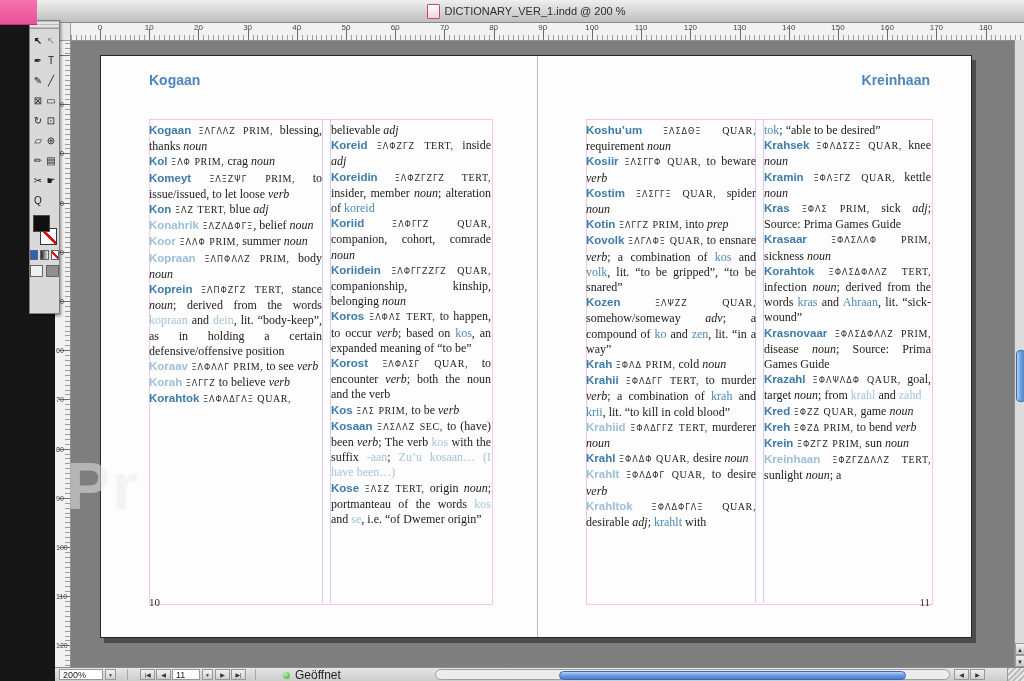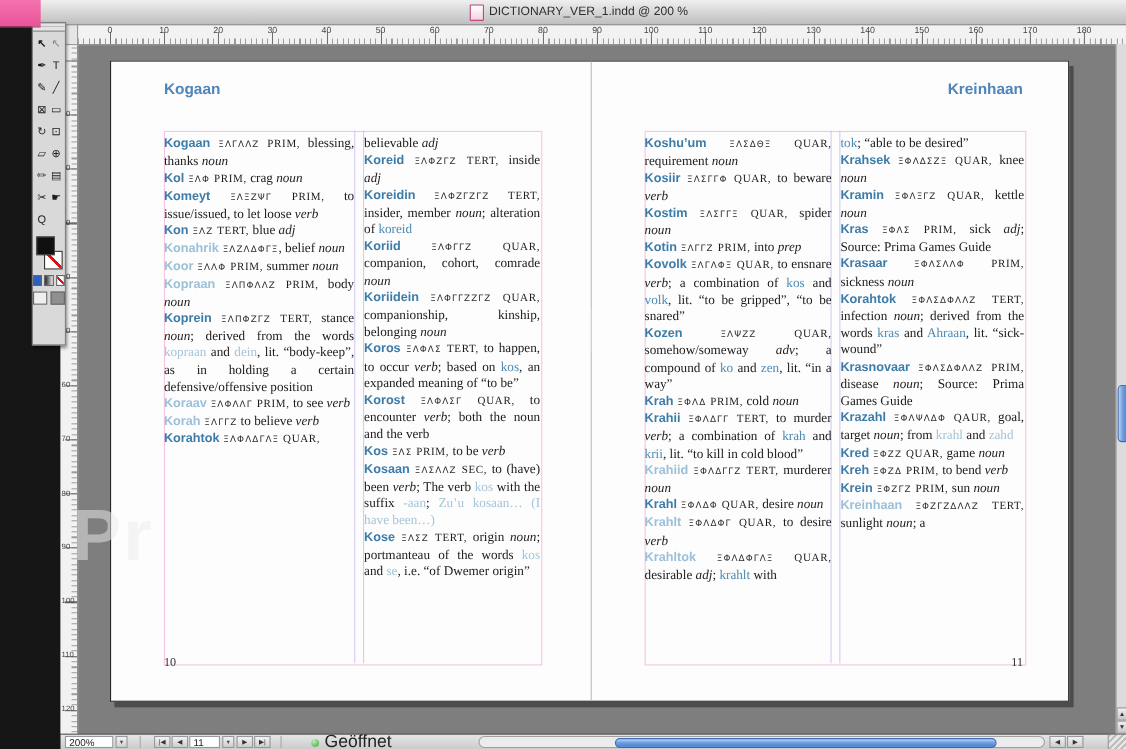--- a/index.html
+++ b/index.html
@@ -95,21 +95,21 @@
   .statusbar{position:absolute;left:55px;top:667px;width:969px;height:14px;z-index:30;
     background:linear-gradient(#e6e6e6,#c9c9c9);border-top:1px solid #8a8a8a;font-size:9px;color:#222;}
   .sb{position:absolute;top:1px;height:11px;box-sizing:border-box;}
   .combo{background:#fff;border:1px solid #97979e;padding:0 3px;line-height:10px;}
   .dd{width:11px;background:linear-gradient(#f2f2f2,#cfcfcf);border:1px solid #97979e;text-align:center;
     font-size:5px;line-height:10px;color:#444;}
   .navbtn{width:15px;background:linear-gradient(#f2f2f2,#cfcfcf);border:1px solid #97979e;text-align:center;
     font-size:6px;line-height:10px;color:#333;}
   .status-dot{position:absolute;top:4px;width:7px;height:7px;border-radius:50%;
     background:radial-gradient(circle at 35% 30%,#b8f0b0,#3da33d);}
-  .status-label{line-height:12px;font-size:16px;}
+  .status-label{line-height:12px;font-size:12px;}
   .htrack{background:#ececec;border:1px solid #a0a0a0;border-radius:6px;height:11px;}
   .hthumb{position:absolute;left:123px;top:1px;width:347px;height:9px;border-radius:5px;
     background:linear-gradient(#b9d4f5,#6f9fe0 45%,#4c7ecf);border:1px solid #3c68b0;box-sizing:border-box;}
   .grip{position:absolute;right:0;top:0;width:16px;height:13px;
     background:repeating-linear-gradient(135deg,#bdbdbd 0 2px,#e8e8e8 2px 4px);border-left:1px solid #999;}
   .divider{position:absolute;top:1px;width:1px;height:11px;background:#a8a8a8;}
 </style>
 </head>
 <body>
 

